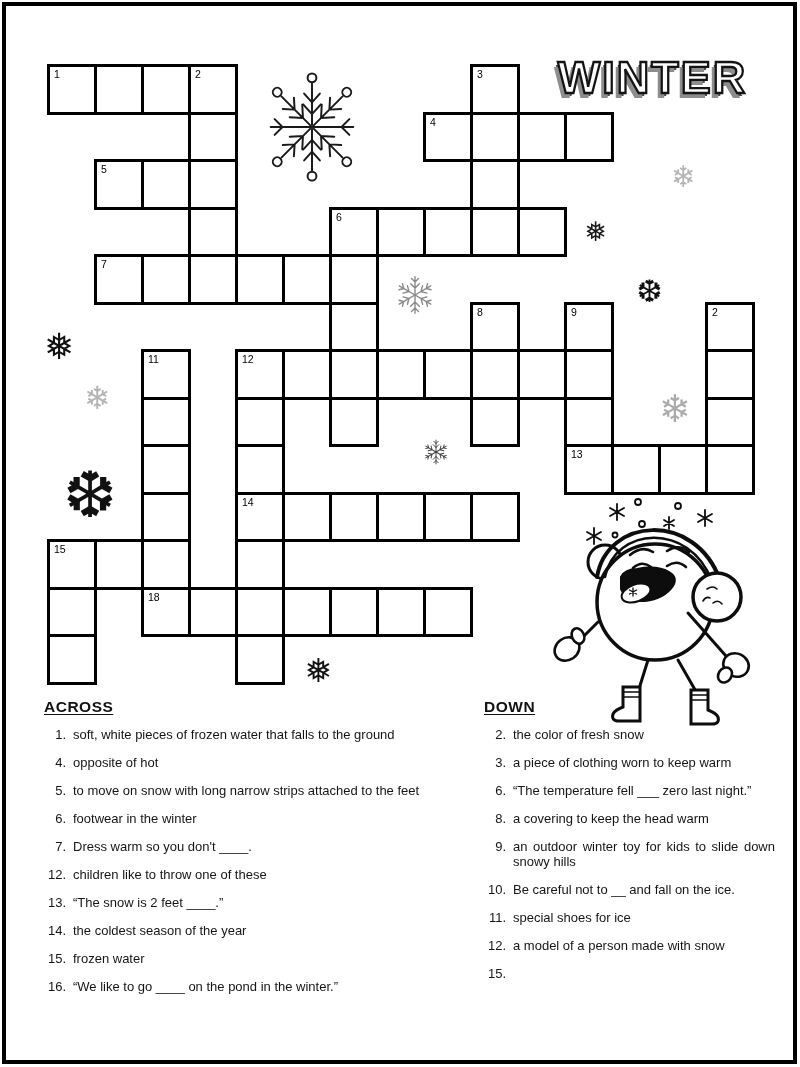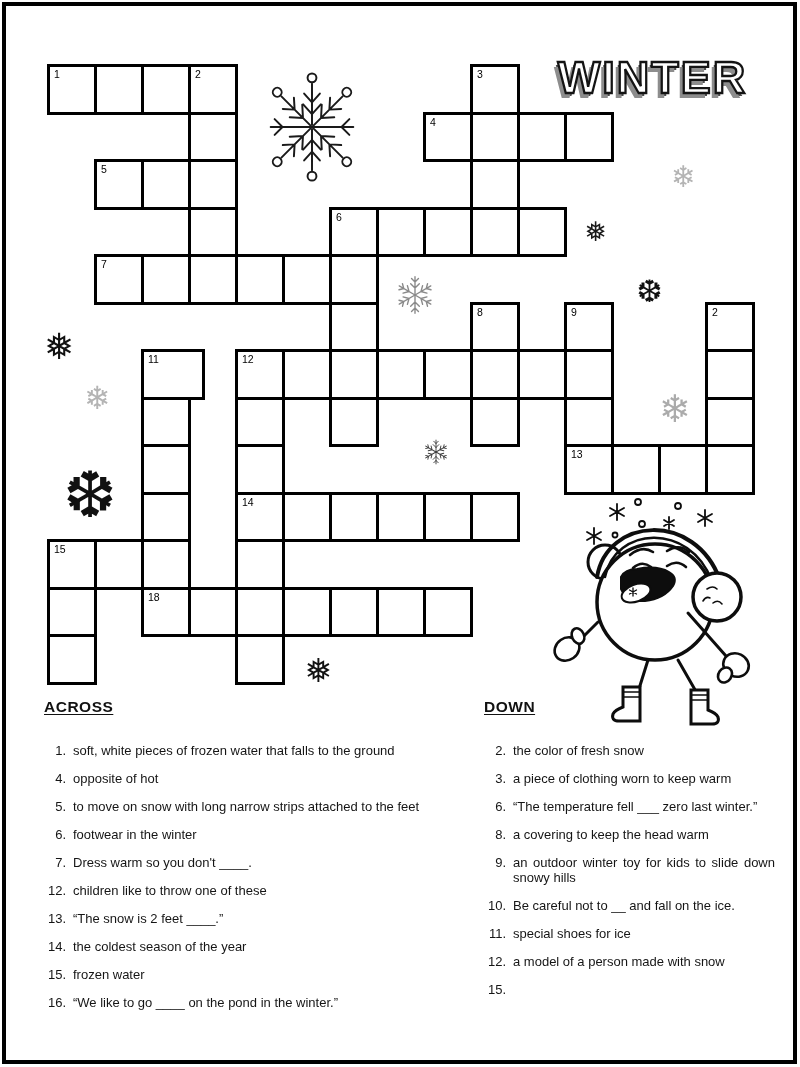--- a/index.html
+++ b/index.html
@@ -15,21 +15,21 @@
 
   
   .cell{position:absolute;background:#fff;border:3px solid #000;box-sizing:border-box;}
   .cnum{position:absolute;left:4px;top:1px;font-size:10.5px;line-height:12px;color:#000;}
 
   
   .clues{position:absolute;}
   #across-clues{left:44px;top:698px;width:392px;}
   #down-clues{left:484px;top:698px;width:295px;}
   .clue-head{font-size:15.5px;font-weight:bold;text-decoration:underline;
-             text-underline-offset:2px;letter-spacing:.5px;margin-bottom:27px;}
+             text-underline-offset:2px;letter-spacing:.5px;margin-bottom:11px;}
   .clue{display:flex;margin-bottom:13px;font-size:13px;line-height:15px;color:#151515;}
   .clue .num{width:22px;flex:none;text-align:right;margin-right:7px;}
   .clue .txt{flex:1;}
   #across-clues .txt{max-width:360px;}
   #down-clues .txt{max-width:262px;}
   .clue.justify .txt{text-align:justify;}
 
   
   .flake{position:absolute;line-height:1;font-family:"DejaVu Sans",sans-serif;
          pointer-events:none;}
@@ -92,21 +92,21 @@
       <div class="cell" style="left: 329px; top: 301.5px; width: 50px; height: 50.5px;"></div>
       <div class="cell" style="left: 470px; top: 301.5px; width: 50px; height: 50.5px;">
         <span class="cnum">8</span>
       </div>
       <div class="cell" style="left: 564px; top: 301.5px; width: 50px; height: 50.5px;">
         <span class="cnum">9</span>
       </div>
       <div class="cell" style="left: 705px; top: 301.5px; width: 50px; height: 50.5px;">
         <span class="cnum">2</span>
       </div>
-      <div class="cell" style="left: 141px; top: 349px; width: 64px; height: 50.5px;">
+      <div class="cell" style="left: 141px; top: 349px; width: 50px; height: 50.5px;">
         <span class="cnum">11</span>
       </div>
       <div class="cell" style="left: 235px; top: 349px; width: 50px; height: 50.5px;">
         <span class="cnum">12</span>
       </div>
       <div class="cell" style="left: 282px; top: 349px; width: 50px; height: 50.5px;"></div>
       <div class="cell" style="left: 329px; top: 349px; width: 50px; height: 50.5px;"></div>
       <div class="cell" style="left: 376px; top: 349px; width: 50px; height: 50.5px;"></div>
       <div class="cell" style="left: 423px; top: 349px; width: 50px; height: 50.5px;"></div>
       <div class="cell" style="left: 470px; top: 349px; width: 50px; height: 50.5px;"></div>
@@ -335,21 +335,21 @@
         <div class="clue">
           <span class="num">2.</span>
           <span class="txt">the color of fresh snow</span>
         </div>
         <div class="clue">
           <span class="num">3.</span>
           <span class="txt">a piece of clothing worn to keep warm</span>
         </div>
         <div class="clue">
           <span class="num">6.</span>
-          <span class="txt">“The temperature fell ___ zero last winter.”</span>
+          <span class="txt">“The temperature fell ___ zero last night.”</span>
         </div>
         <div class="clue">
           <span class="num">8.</span>
           <span class="txt">a covering to keep the head warm</span>
         </div>
         <div class="clue justify">
           <span class="num">9.</span>
           <span class="txt">an outdoor winter toy for kids to slide down snowy hills</span>
         </div>
         <div class="clue">

